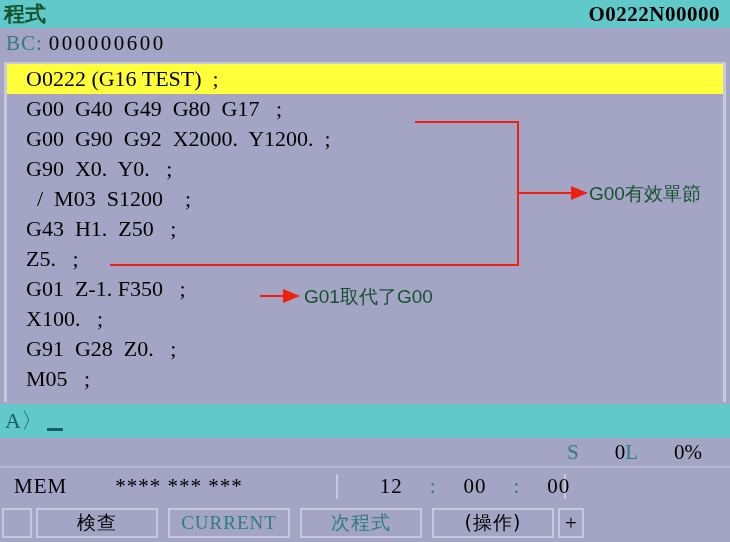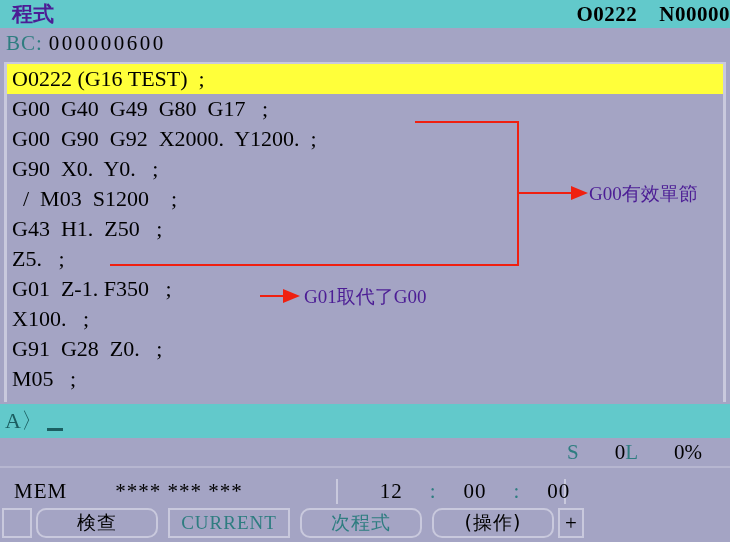--- a/index.html
+++ b/index.html
@@ -20,31 +20,31 @@
   
   #titlebar {
     position: absolute;
     left: 0; top: 0;
     width: 730px; height: 28px;
     background: #62c9cb;
     display: flex;
     align-items: center;
   }
   #title-text {
-    margin-left: 12px;
+    margin-left: 4px;
     font-family: "DejaVu Sans", sans-serif;
     font-size: 21px;
     font-weight: bold;
-    color: #4c1d95;
+    color: #14532d;
     line-height: 1;
   }
   #title-right {
     margin-left: auto;
-    display: flex;
-    gap: 22px;
+    margin-right: 10px;
+    display: flex;
     font-size: 21px;
     font-weight: bold;
     color: #000;
     letter-spacing: 0.5px;
     font-family: Liberation Serif, serif;
   }
 
   
   #bcline {
     position: absolute;
@@ -73,39 +73,39 @@
     box-sizing: border-box;
     background: #a4a4c4;
     overflow: hidden;
   }
   .prog-line {
     height: 30px;
     line-height: 30px;
     font-size: 22px;
     color: #000;
     white-space: pre;
-    padding-left: 5px;
+    padding-left: 19px;
     box-sizing: border-box;
   }
   .prog-line.hl {
     background: #ffff3a;
     font-weight: normal;
   }
 
   
   #annot-layer {
     position: absolute;
     left: 0; top: 0;
     width: 730px; height: 542px;
     pointer-events: none;
   }
   .annot-text {
     position: absolute;
-    color: #4c1d95;
-    font-family: Liberation Serif, serif;
+    color: #14532d;
+    font-family: Liberation Sans, sans-serif;
     font-size: 19px;
     white-space: nowrap;
     line-height: 1;
   }
 
   
   #inputline {
     position: absolute;
     left: 0; top: 404px;
     width: 730px; height: 34px;
@@ -144,21 +144,21 @@
   }
   .tealtxt { color: #2e7d80; }
   .blacktxt { color: #000; }
 
   
   #memrow {
     position: absolute;
     left: 0; top: 466px;
     width: 730px; height: 36px;
     display: flex;
-    align-items: flex-end;
+    align-items: center;
     background: #a4a4c4;
     border-top: 2px solid #b6b6d0;
   }
   .memcell {
     display: flex;
     align-items: center;
     box-sizing: border-box;
     font-size: 21px;
     color: #000;
     border-right: 2px solid #c9c9dd;
@@ -191,21 +191,21 @@
     background: #a4a4c4;
     font-size: 19px;
     letter-spacing: 1px;
   }
   .sk.lead   { width: 30px; }
   .sk.item   { width: 122px; }
   .sk.plus   { width: 26px; font-size: 21px; letter-spacing: 0; }
   .sk.sel    { border: 2px solid #3a3a46; }
   .sk.teal   { color: #2e7d80; }
   .sk.black  { color: #000; }
-  .sk.han    { font-family: "DejaVu Sans", sans-serif; font-size: 19px; border-radius: 10px; }
+  .sk.han    { font-family: "DejaVu Sans", sans-serif; font-size: 19px; }
 </style>
 </head>
 <body>
 
 <div id="screen">
 
   <div id="titlebar">
     <span id="title-text">程式</span>
     <div id="title-right">
       <span>O0222</span>

